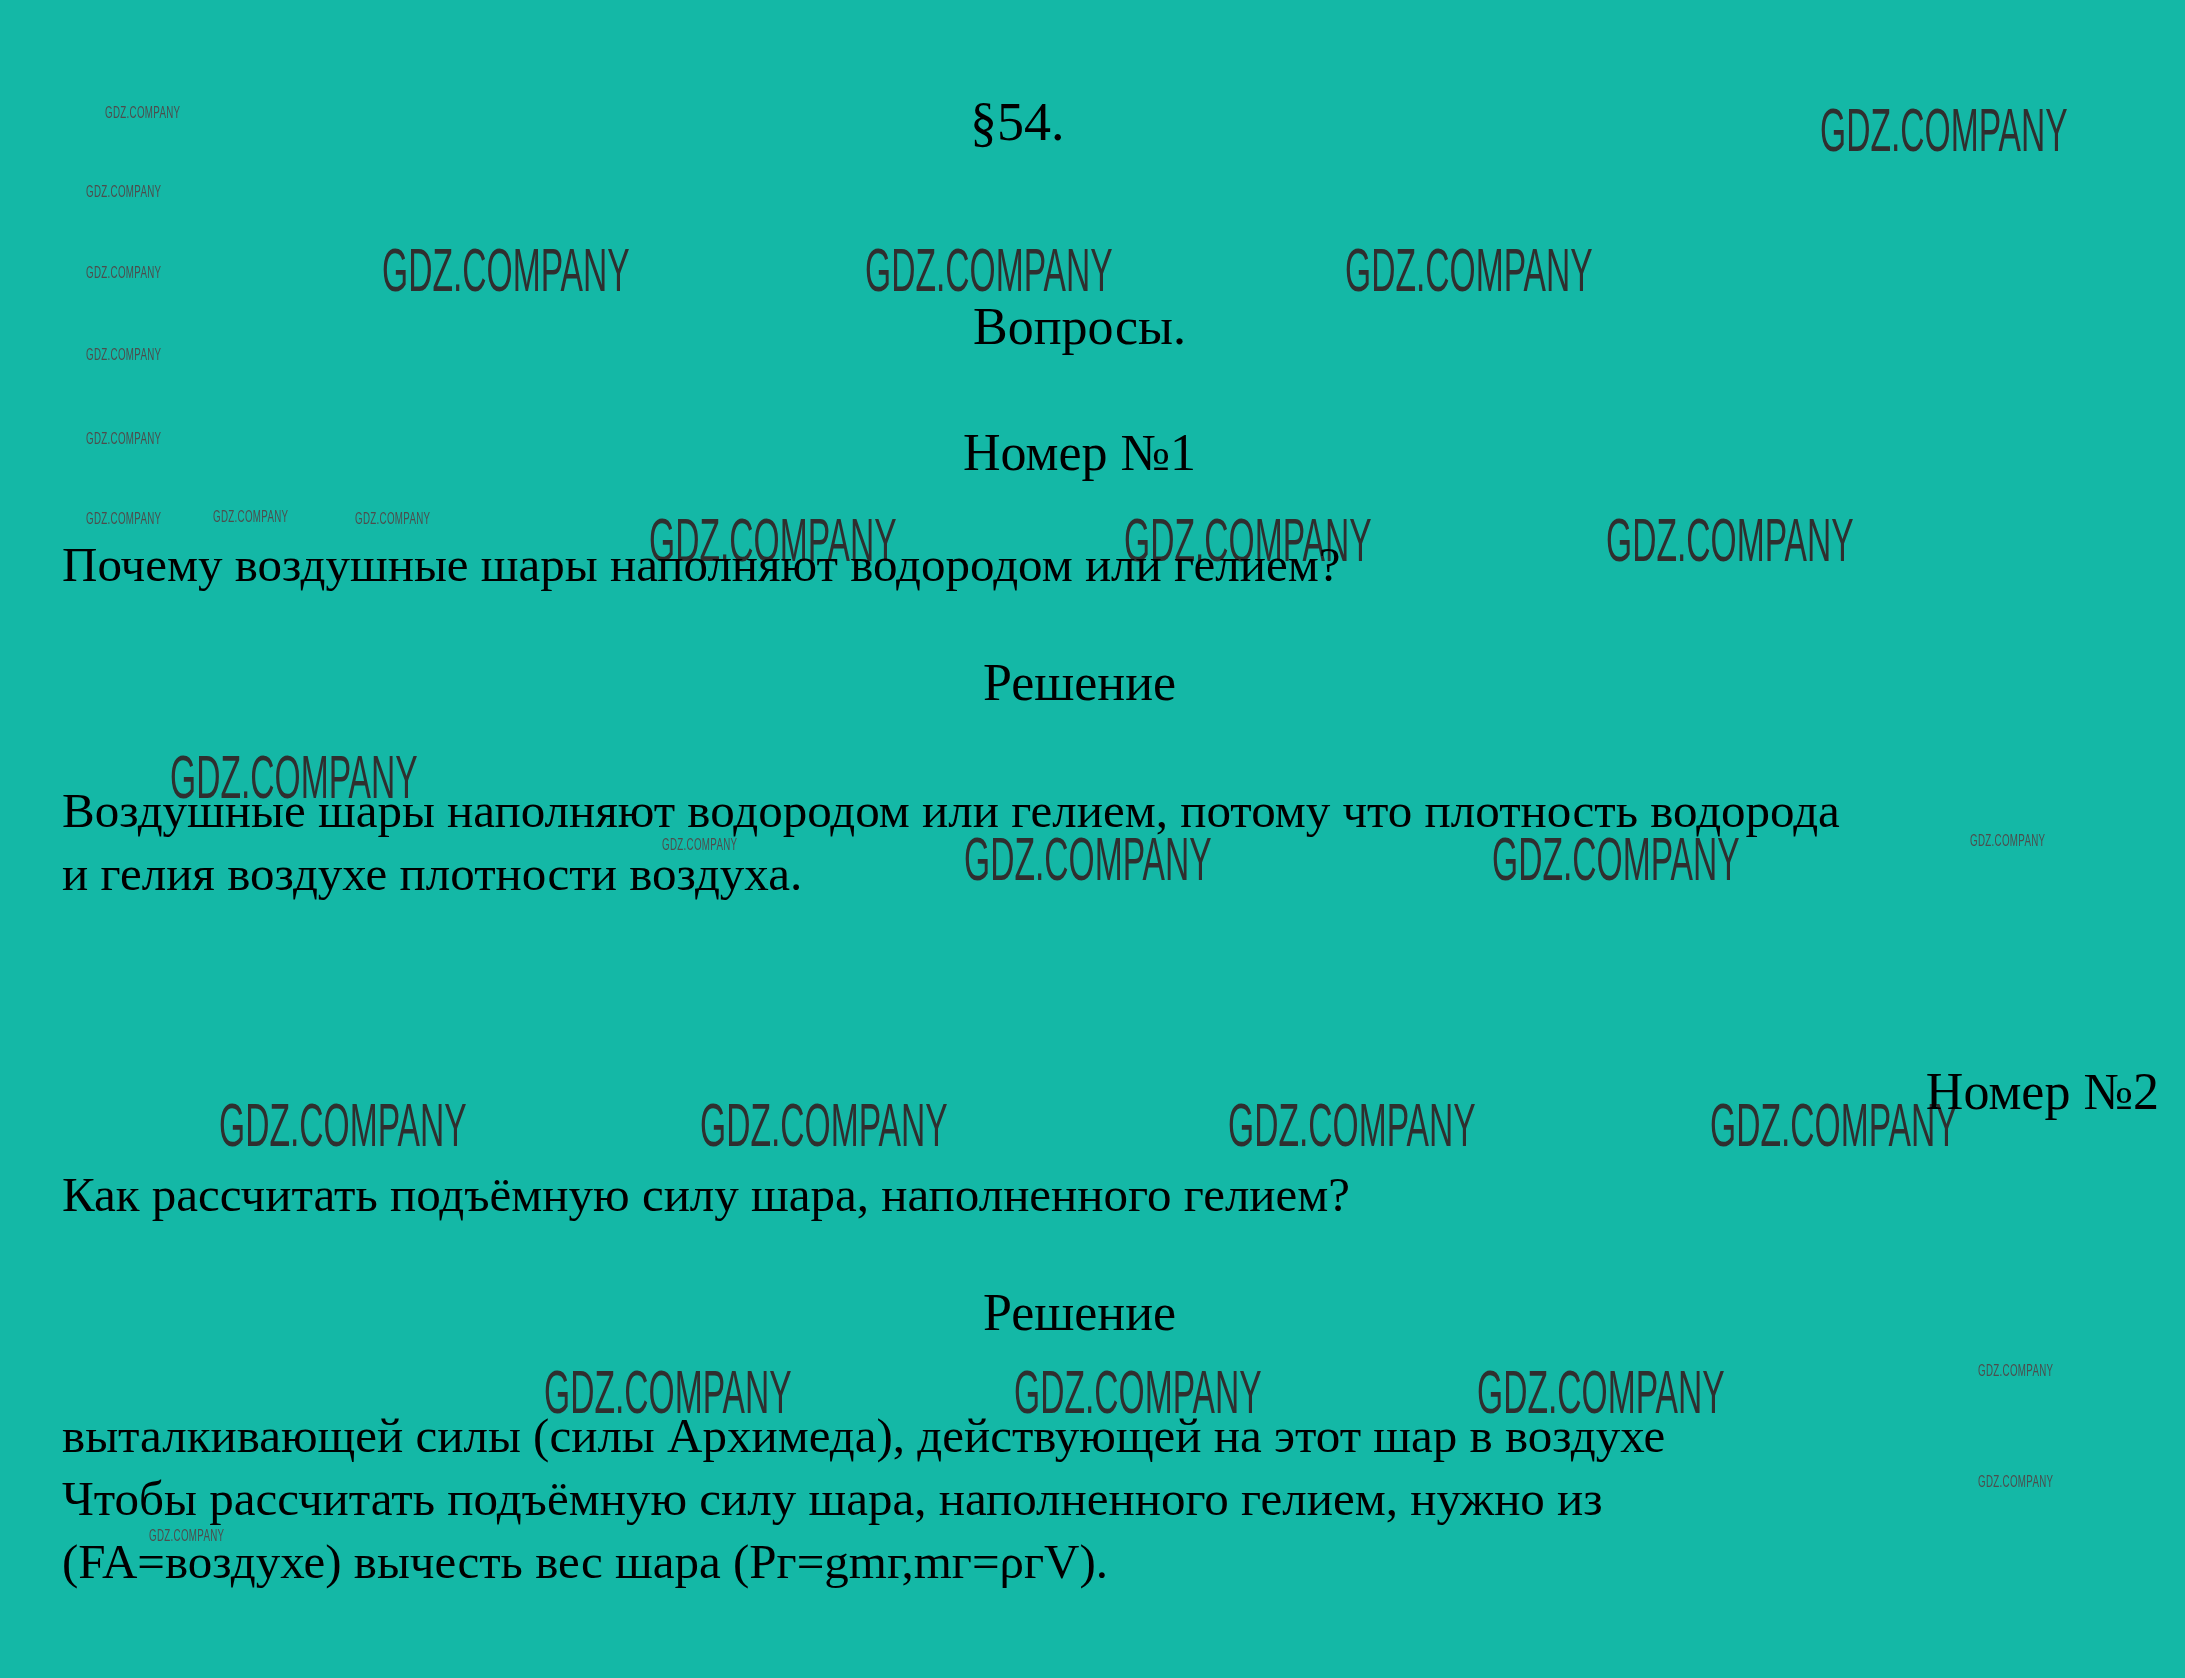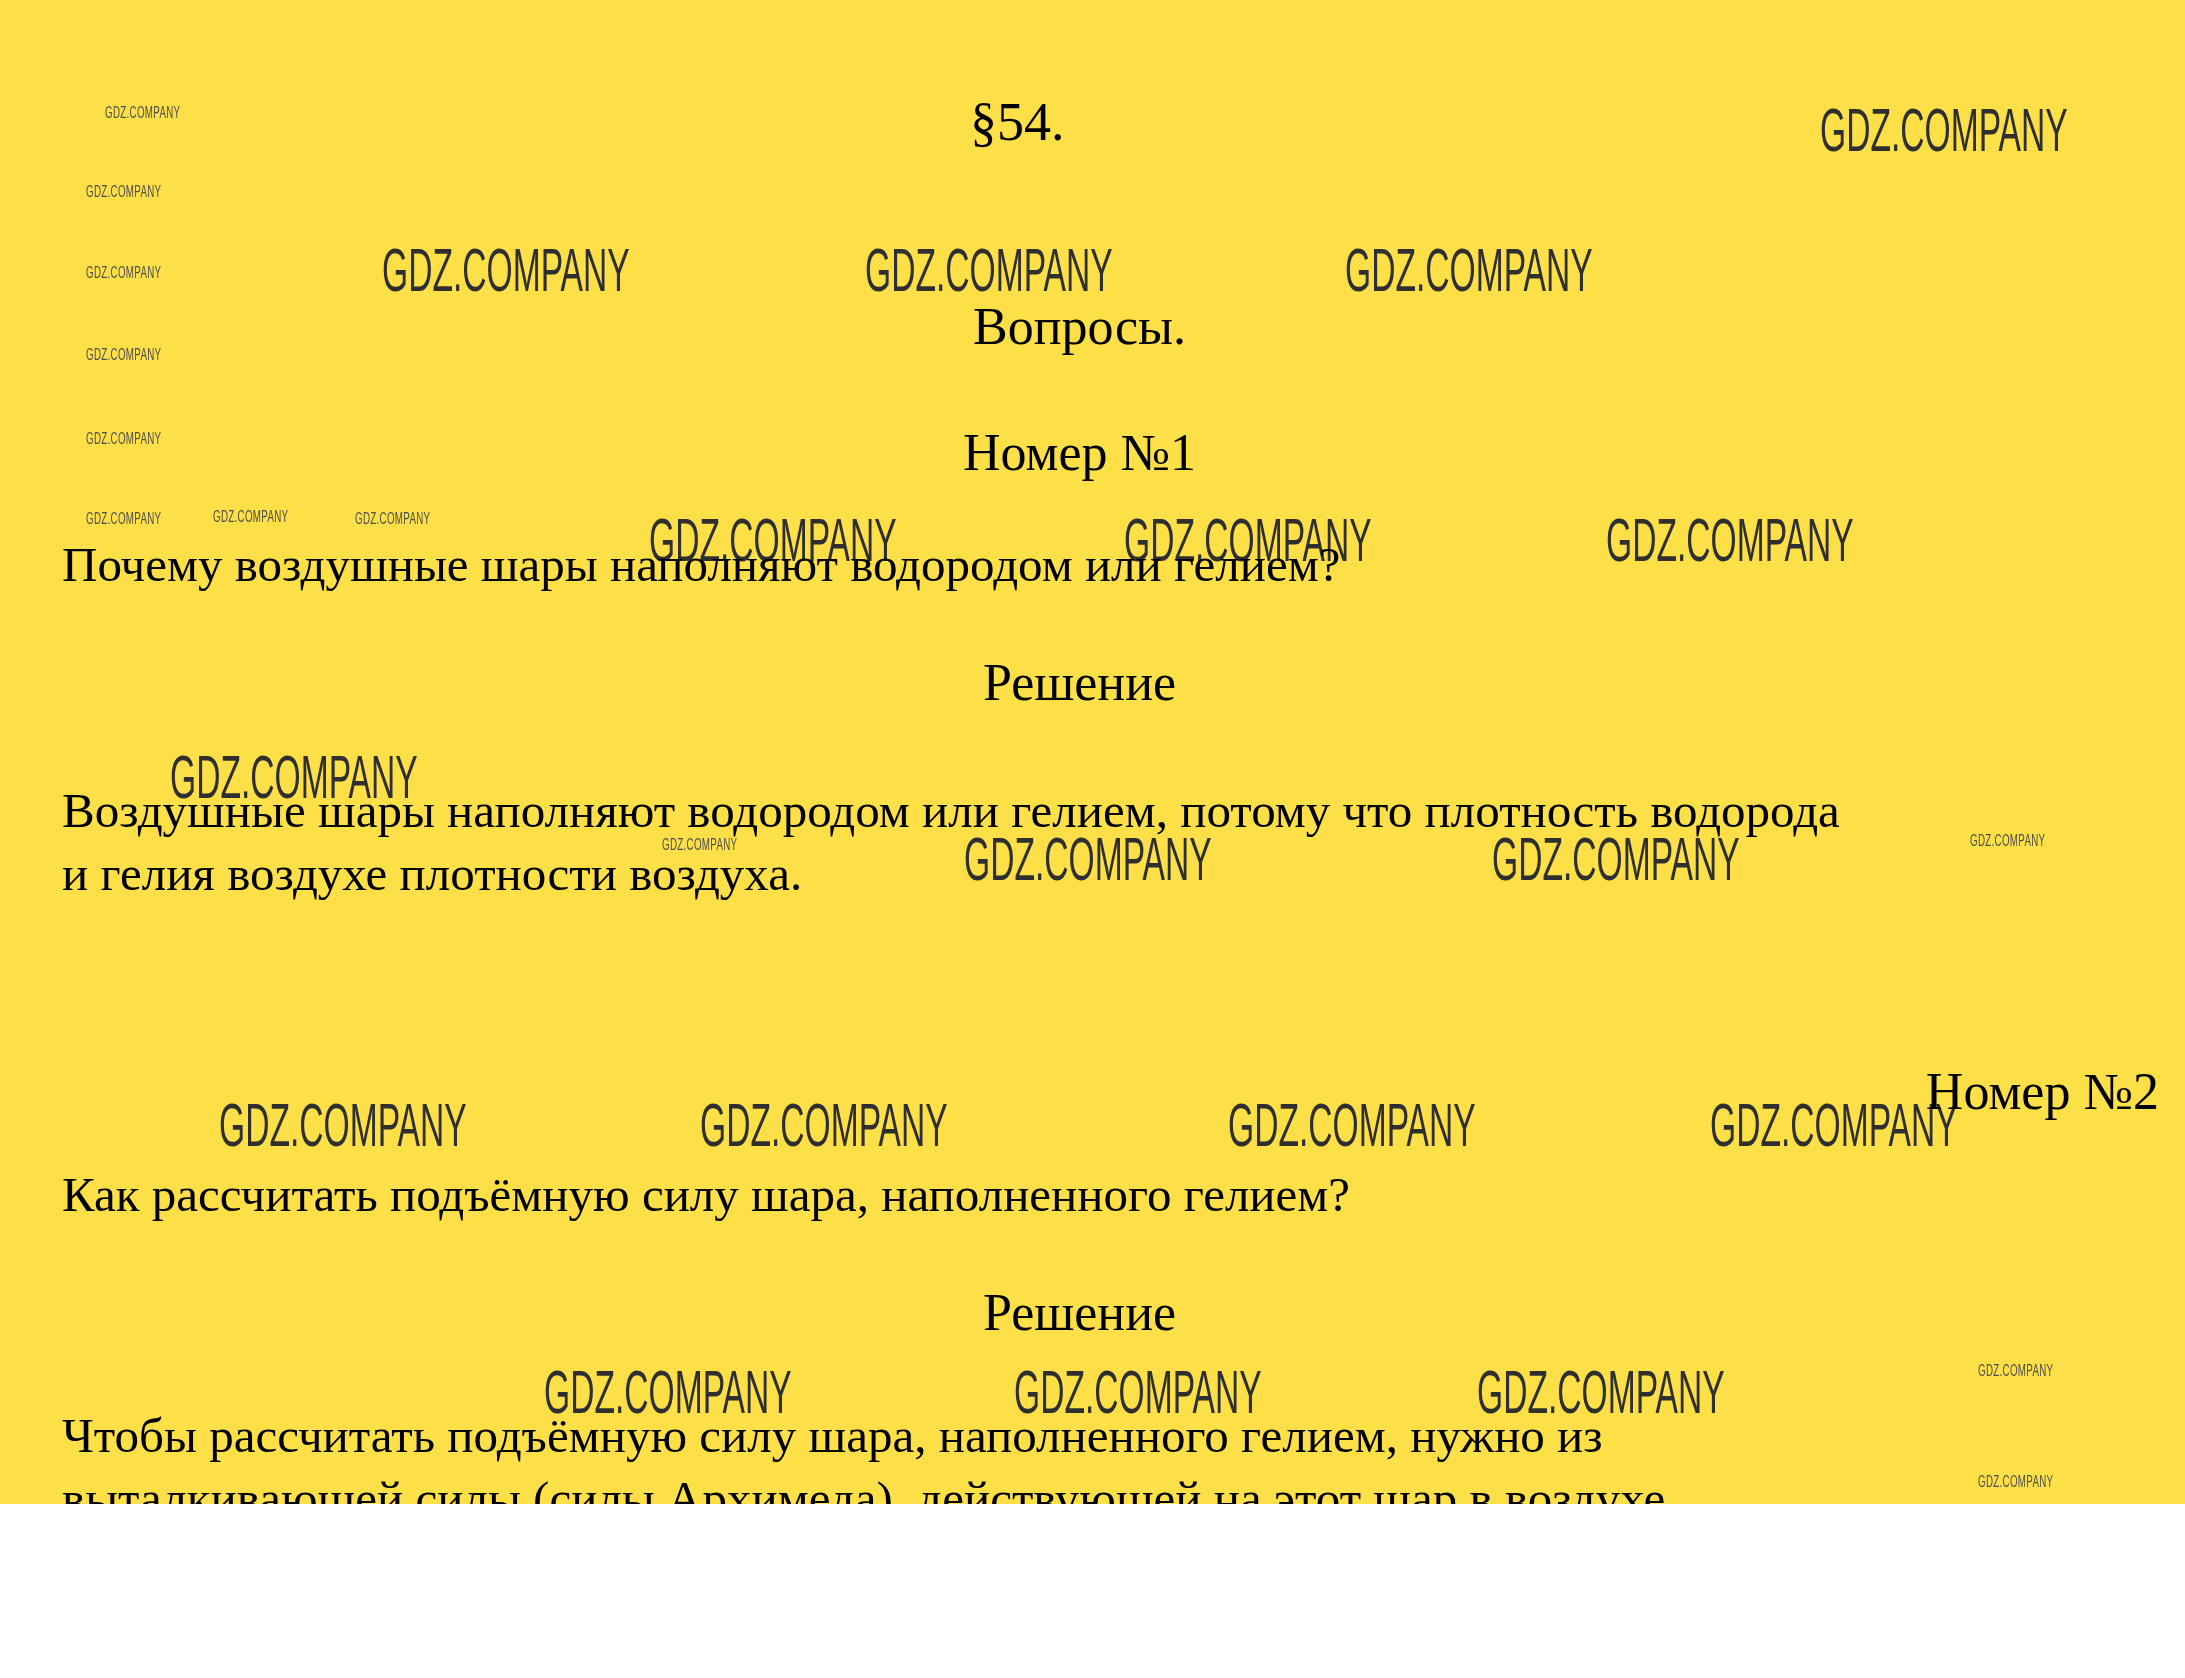--- a/index.html
+++ b/index.html
@@ -3,22 +3,22 @@
 <meta charset="utf-8">
 <style>
   html, body {
     margin: 0;
     padding: 0;
     background: #ffffff;
   }
   .page {
     position: relative;
     width: 2185px;
-    height: 1504px;
-    background: #fde047;
+    height: 1678px;
+    background: #14b8a6;
     overflow: hidden;
     font-family: "Liberation Serif", serif;
     color: #000000;
   }
   
   .wm {
     position: absolute;
     font-family: "Liberation Sans", sans-serif;
     white-space: nowrap;
     transform-origin: left top;
@@ -120,19 +120,19 @@
     <div>и гелия воздухе плотности воздуха.</div>
   </div>
 
   <div class="heading h-number2">Номер №2</div>
 
   <div class="para q2">Как рассчитать подъёмную силу шара, наполненного гелием?</div>
 
   <div class="heading h-solution2">Решение</div>
 
   <div class="para a2">
+    <div>выталкивающей силы (силы Архимеда), действующей на этот шар в воздухе</div>
     <div>Чтобы рассчитать подъёмную силу шара, наполненного гелием, нужно из</div>
-    <div>выталкивающей силы (силы Архимеда), действующей на этот шар в воздухе</div>
     <div>(FA=воздухе) вычесть вес шара (Pг=gmг,mг=ρгV).</div>
   </div>
 
 </div>
 
 
 </body></html>

